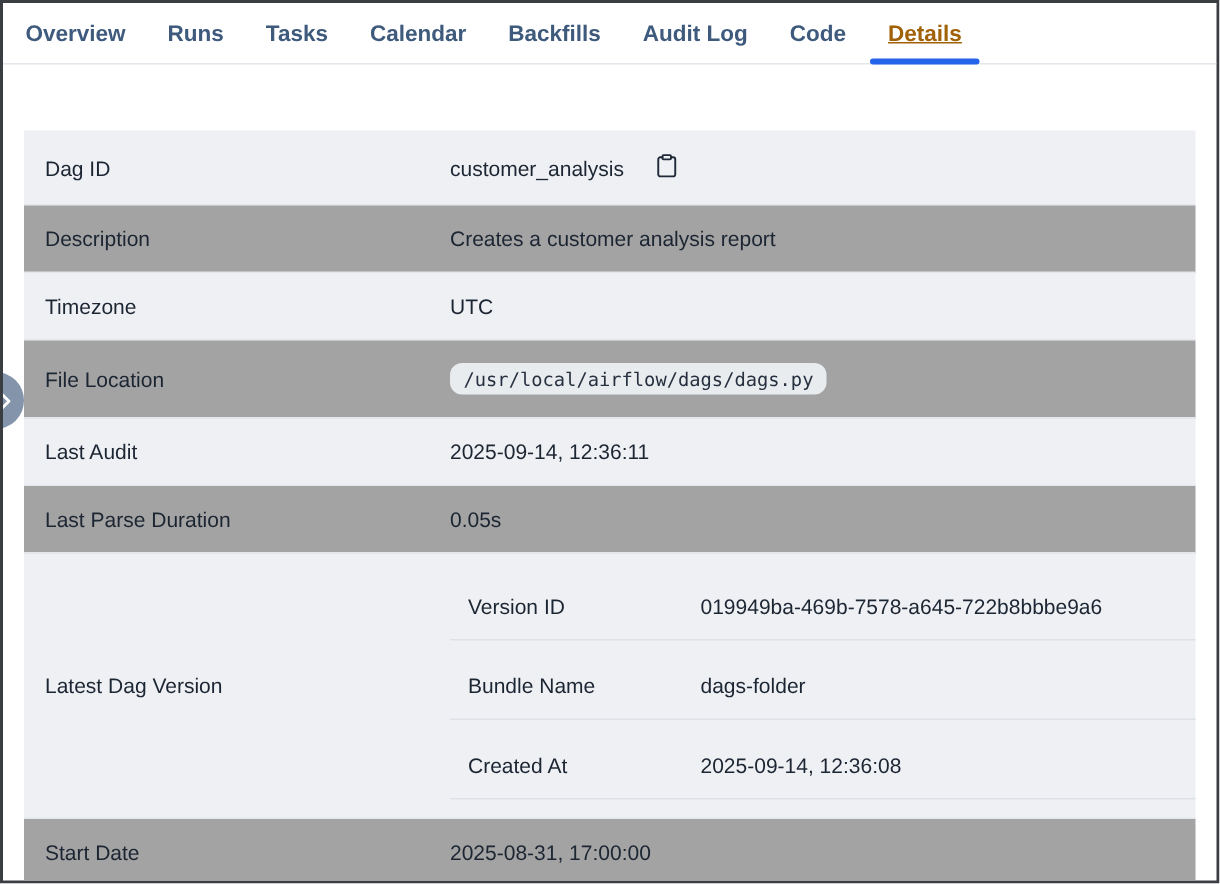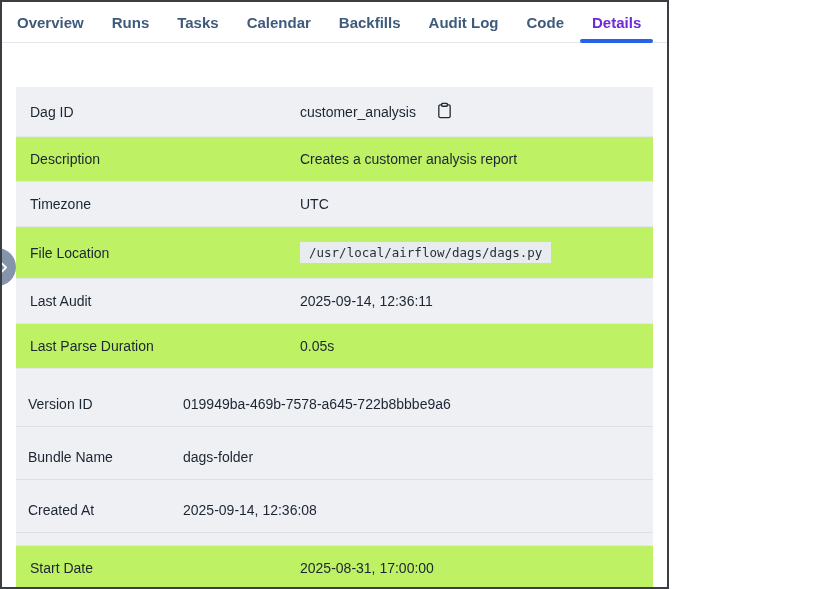--- a/index.html
+++ b/index.html
@@ -1,20 +1,20 @@
 <!DOCTYPE html>
 <html><head>
 <meta charset="utf-8">
 <style>
   * { margin: 0; padding: 0; box-sizing: border-box; }
   html, body { background: #fff; }
   body { font-family: "Liberation Sans", "DejaVu Sans", sans-serif; }
 
   .window {
-    width: 669px;
+    width: 813px;
     height: 589px;
     border: 2px solid #3a3d42;
     background: #fff;
     position: relative;
     overflow: hidden;
     color: #1c2532;
   }
 
   
   .tabbar {
@@ -31,41 +31,41 @@
     font-size: 15px;
     font-weight: 700;
     color: #3e5a7c;
     position: relative;
     cursor: pointer;
     white-space: nowrap;
     background: transparent;
     border: none;
     font-family: inherit;
   }
-  .tab.active { color: #6d28d9; }
+  .tab.active { color: #a16207; text-decoration: underline; }
   .tab.active::after {
     content: "";
     position: absolute;
     left: 2px;
     right: 2px;
     bottom: -1px;
     height: 4px;
     border-radius: 2px;
     background: #2563eb;
   }
 
   
   .content { padding: 15px 14px 0 14px; }
 
   .row {
     display: flex;
     align-items: center;
     min-height: 45px;
     border-bottom: 1px solid #e4e7ec;
-    background: #bef264;
+    background: #a3a3a3;
   }
   .row.shaded { background: #eef0f4; }
   .row.h-lg  { min-height: 50px; margin-top: 29px; }
   .row.h-md  { min-height: 52px; }
   .row.h-end { min-height: 48px; }
 
   .row-label {
     flex: 0 0 284px;
     padding-left: 14px;
     font-size: 14px;
@@ -75,21 +75,21 @@
     flex: 1;
     display: flex;
     align-items: center;
     gap: 20px;
     font-size: 14px;
     color: #1c2532;
     padding-right: 10px;
   }
   .code-chip {
     background: #e9ecef;
-    border-radius: 0;
+    border-radius: 8px;
     padding: 3px 9px;
     font-family: "DejaVu Sans Mono", "Liberation Mono", monospace;
     font-size: 12.5px;
     color: #26303f;
   }
   .copy-btn {
     background: transparent;
     border: none;
     padding: 0;
     cursor: pointer;
@@ -200,20 +200,21 @@
           <span class="row-value">2025-09-14, 12:36:11</span>
         </div>
       </div>
       <div class="row">
         <div class="row-label">Last Parse Duration</div>
         <div class="row-value-wrap">
           <span class="row-value">0.05s</span>
         </div>
       </div>
       <div class="row shaded">
+        <div class="row-label">Latest Dag Version</div>
         <div class="nested">
           <div class="nested-row">
             <div class="nested-label">Version ID</div>
             <div class="nested-value">019949ba-469b-7578-a645-722b8bbbe9a6</div>
           </div>
           <div class="nested-row">
             <div class="nested-label">Bundle Name</div>
             <div class="nested-value">dags-folder</div>
           </div>
           <div class="nested-row">

